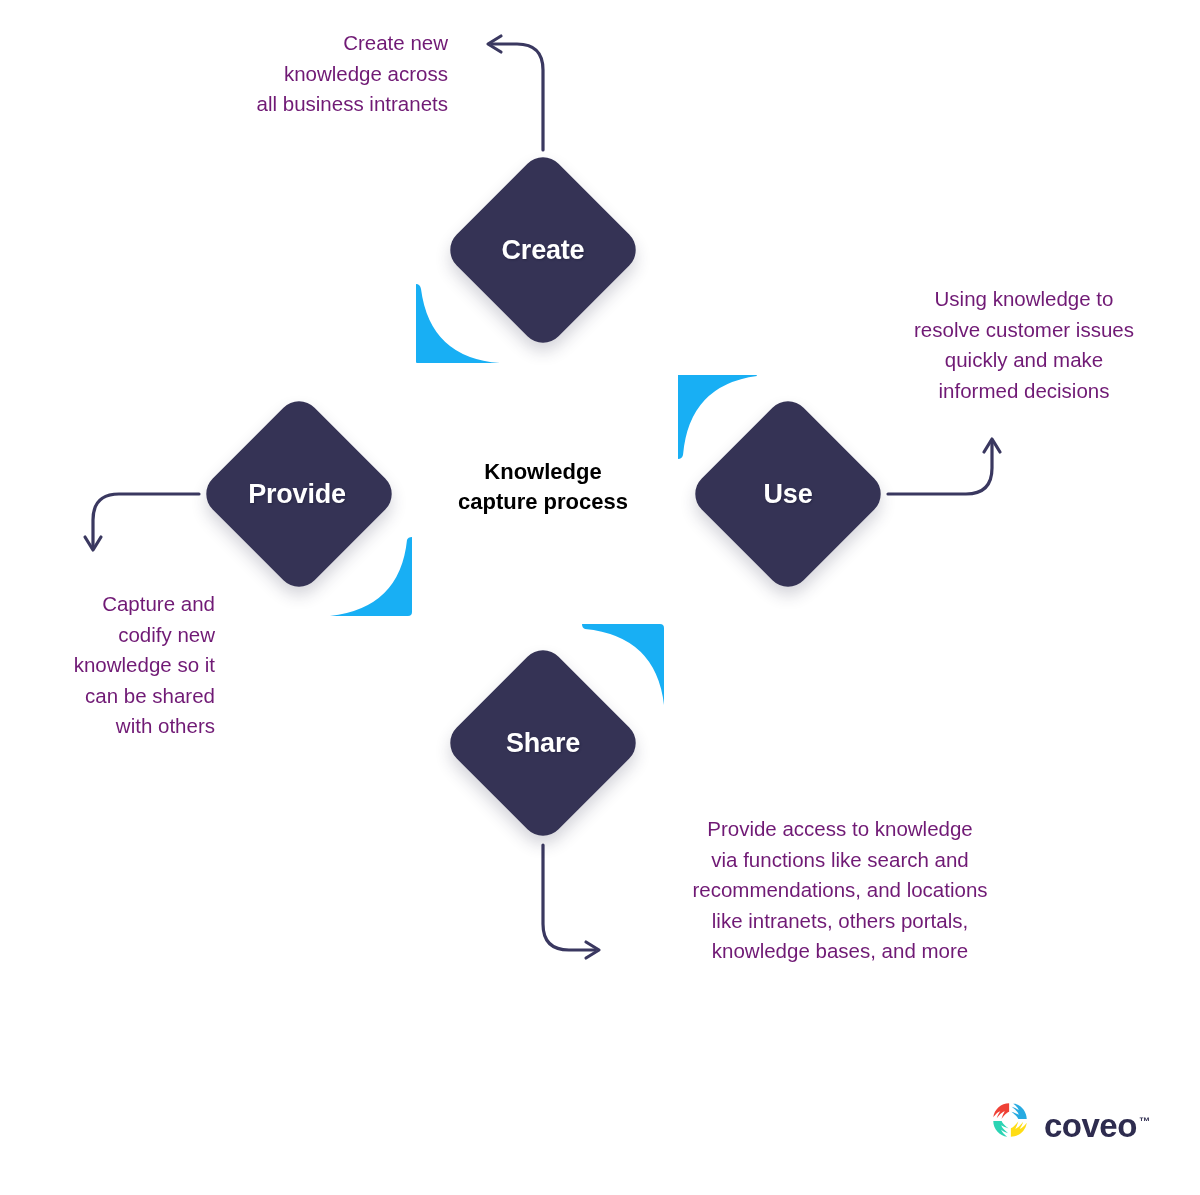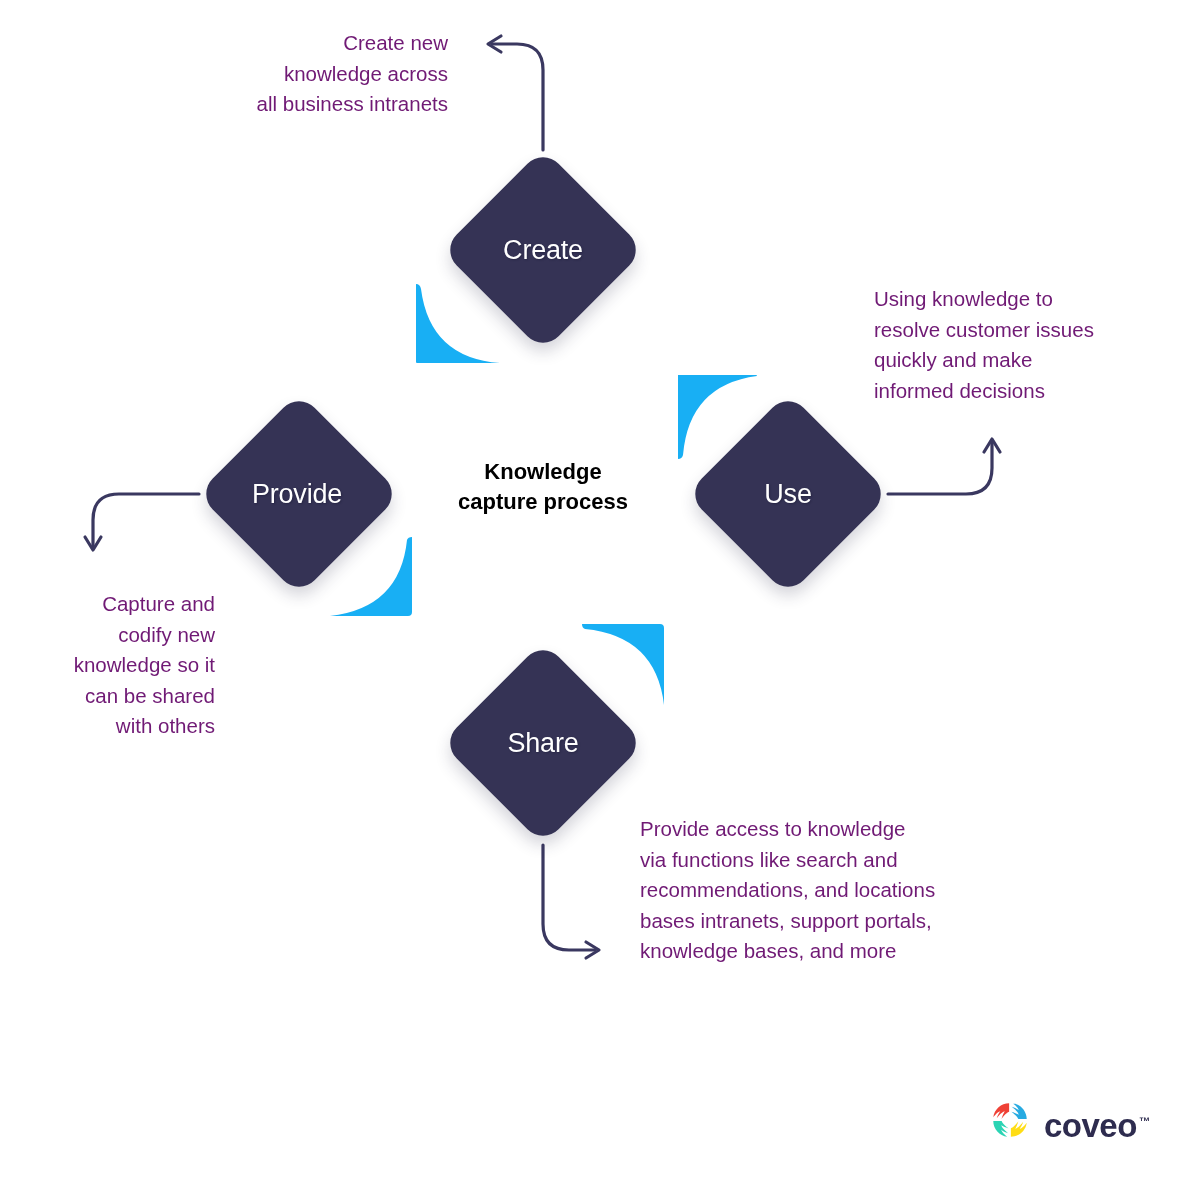--- a/index.html
+++ b/index.html
@@ -33,37 +33,37 @@
     border-radius: 22px;
     background: #353355;
     transform: rotate(45deg);
     box-shadow: 6px 6px 16px rgba(40, 40, 70, 0.20);
     z-index: 6;
   }
   .node-label {
     position: absolute;
     z-index: 7;
     color: #ffffff;
-    font-weight: normal;
+    font-weight: bold;
     font-size: 27px;
     letter-spacing: -0.2px;
     text-shadow: 1px 1px 2px rgba(25,25,50,0.45);
     white-space: nowrap;
     pointer-events: none;
   }
   
   .desc {
     position: absolute;
     color: #701a75;
     font-size: 20.5px;
     line-height: 30.5px;
     z-index: 5;
   }
   .desc.right { text-align: right; }
-  .desc.left  { text-align: left; }
+  .desc.left  { text-align: center; }
 
   .center-label {
     position: absolute;
     color: #000000;
     font-weight: bold;
     font-size: 22px;
     line-height: 30px;
     text-align: center;
     z-index: 5;
   }
@@ -171,21 +171,21 @@
     <div>codify new</div>
     <div>knowledge so it</div>
     <div>can be shared</div>
     <div>with others</div>
   </div>
 
   <div class="desc left" style="left:640px; top:814px; width:400px;">
     <div>Provide access to knowledge</div>
     <div>via functions like search and</div>
     <div>recommendations, and locations</div>
-    <div>bases intranets, support portals,</div>
+    <div>like intranets, others portals,</div>
     <div>knowledge bases, and more</div>
   </div>
 
   <div class="logo">
     <svg width="44" height="44" viewBox="0 0 100 100" xmlns="http://www.w3.org/2000/svg">
 
       <g>
 
         <path d="M48,12 C30,12 14,26 12,44 C12,44 20,32 28,30 C22,38 20,46 20,46
                  C20,46 30,32 38,30 C33,39 31,47 31,47 C31,47 41,33 48,31 Z" fill="#EF4136"></path>

